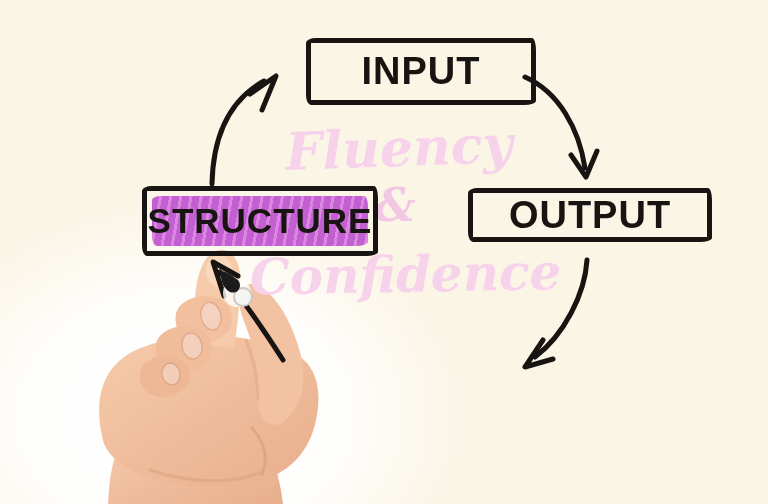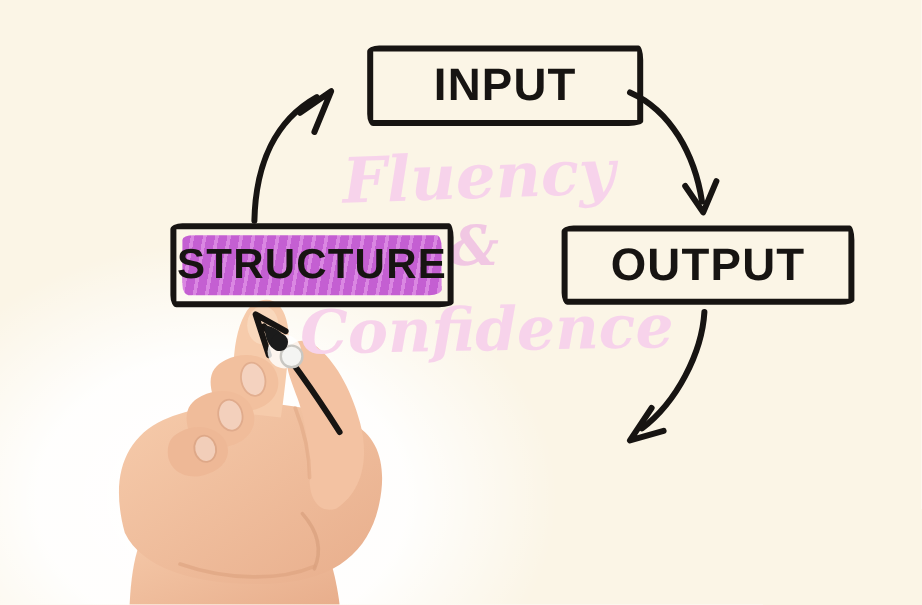--- a/index.html
+++ b/index.html
@@ -19,21 +19,21 @@
   .box{
     position:absolute; box-sizing:border-box;
     border:5px solid var(--ink);
     border-radius:10px 4px 12px 5px / 5px 12px 4px 10px;
     display:flex; align-items:center; justify-content:center;
     font-weight:bold; font-size:38px; letter-spacing:1px; color:var(--ink);
     z-index:3;
   }
   .box .label{position:relative; z-index:2;}
   #box-input   {left:285px; top:38px;  width:230px; height:67px;margin-left:21px;}
-  #box-output  {left:468px; top:188px; width:244px; height:66px;}
+  #box-output  {left:468px; top:188px; width:244px; height:54px;}
   #box-feedback{left:285px; top:335px; width:238px; height:67px; font-size:36px;}
   #box-structure{left:97px; top:186px; width:236px; height:70px; font-size:35px;margin-left:45px;}
   .highlight-fill{
     position:absolute; left:5px; right:5px; top:5px; bottom:5px;
     background:repeating-linear-gradient(100deg,
       var(--hl) 0px, var(--hl) 7px, var(--hl2) 7px, var(--hl2) 10px);
     border-radius:9px 4px 10px 5px / 4px 10px 5px 9px;
     z-index:1;
   }
 

